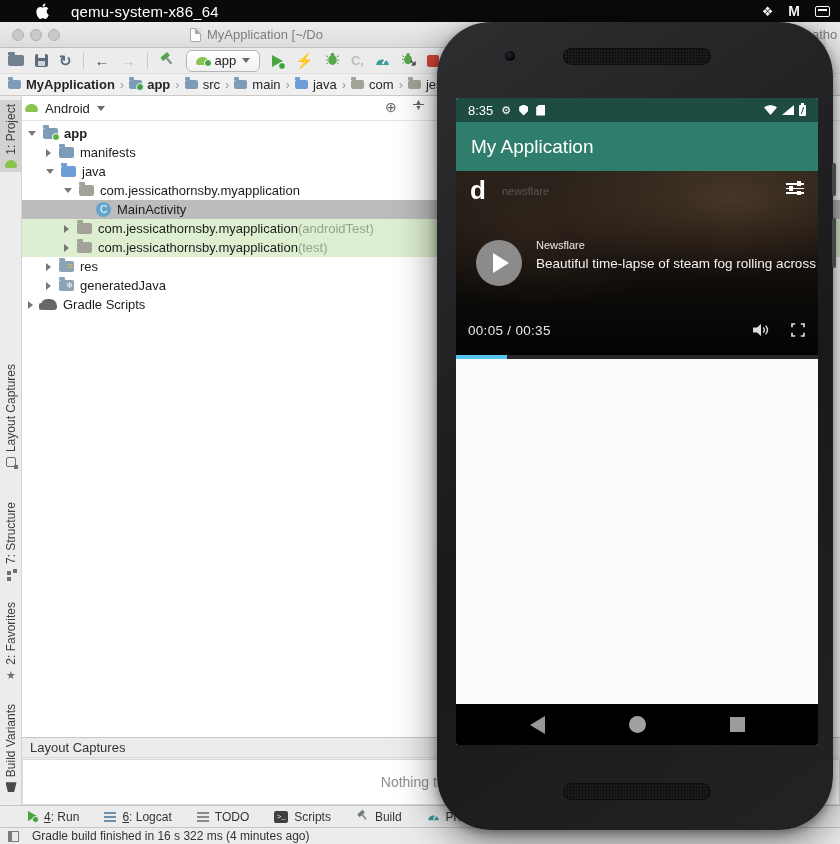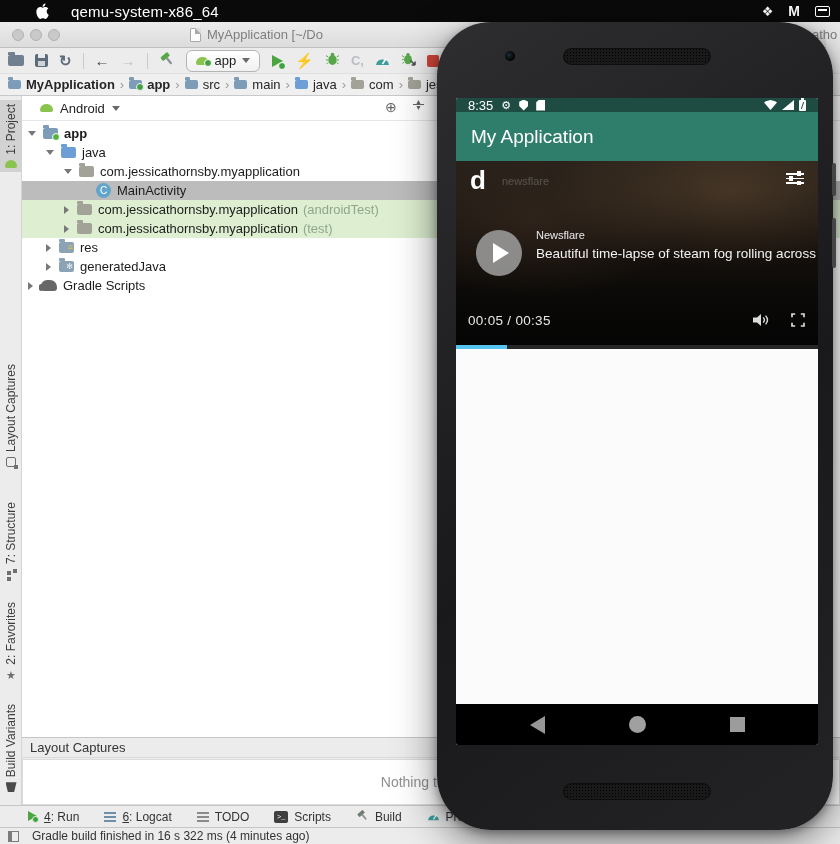--- a/index.html
+++ b/index.html
@@ -57,29 +57,29 @@
   .vtab.active{background:#d2d2d2}
   .vlabel{writing-mode:vertical-rl;transform:rotate(180deg);font-size:12px;color:#3c3c3c}
   .ico-capture{width:10px;height:10px;border:1.5px solid #6f6f6f;border-radius:2px;position:relative}
   .ico-capture::after{content:"";width:4px;height:4px;background:#6f6f6f;position:absolute;right:-3px;bottom:-3px}
   .ico-structure{width:4px;height:4px;background:#6f6f6f;box-shadow:6px -2px 0 #6f6f6f,0 6px 0 #6f6f6f;margin:2px 6px 6px 2px}
   .ico-star{font-size:11px;color:#6f6f6f;line-height:1}
   .ico-bv{width:11px;height:10px;background:#4a4a4a;clip-path:polygon(0 0,100% 0,78% 100%,22% 100%)}
 
   
   .panel{position:absolute;top:96px;left:22px;right:0;height:641px;background:#fff}
-  .panel-head{height:25px;display:flex;align-items:center;padding-left:18px;gap:7px;font-size:13px;color:#222;border-bottom:1px solid #e7e7e7;position:relative}
+  .panel-head{height:25px;display:flex;align-items:center;padding-left:3px;gap:7px;font-size:13px;color:#222;border-bottom:1px solid #e7e7e7;position:relative}
   .head-gear{position:absolute;left:363px;top:4px;font-size:14px;color:#666;line-height:1}
   .head-collapse{position:absolute;left:391px;top:3px;display:flex;flex-direction:column;align-items:center;color:#666;font-size:7px;line-height:5px}
   .head-collapse i{font-style:normal}
   .tree{padding-top:3px}
   .row{height:19px;display:flex;align-items:center;font-size:13px;color:#1c1c1c;white-space:nowrap}
   .row.sel{background:#bcbcbc}
   .row.hl{background:#ddefd0}
-  .suffix{color:#8fa78a;margin-left:5px}
+  .suffix{color:#8fa78a;}
   .arr{flex:none}
   .arr-r{width:0;height:0;border-left:5px solid #787878;border-top:4px solid transparent;border-bottom:4px solid transparent;margin-right:8px}
   .arr-d{width:0;height:0;border-top:5px solid #787878;border-left:4px solid transparent;border-right:4px solid transparent;margin-right:7px}
   .fold{width:15px;height:11px;border-radius:2px;position:relative;margin-right:6px;flex:none}
   .fold::before{content:"";position:absolute;top:-3px;left:0;width:6px;height:3px;background:inherit;border-radius:1px 1px 0 0}
   .c-module{background:#7c9cb8}
   .c-module::after{content:"";position:absolute;right:-2px;bottom:-2px;width:6px;height:6px;background:#57b33f;border-radius:50%;border:1px solid #fff}
   .c-folder{background:#7c9cb8}
   .c-java{background:#6d9ed6}
   .c-pkg{background:#a3a298}
@@ -109,21 +109,21 @@
   .ico-winbars{width:11px;height:11px;border:1px solid #7c7c7c;position:relative;flex:none}
   .ico-winbars::before{content:"";position:absolute;left:0;top:0;bottom:0;width:3px;background:#7c7c7c}
 
   
   .phone{position:absolute;left:437px;top:22px;width:396px;height:808px;background:linear-gradient(145deg,#2e2e30,#19191b 55%,#232325);border-radius:54px;box-shadow:0 12px 40px rgba(0,0,0,.5),0 3px 10px rgba(0,0,0,.35);z-index:10}
   .side-btn{position:absolute;right:-3px;width:4px;background:#454547;border-radius:2px}
   .cam{position:absolute;left:68px;top:29px;width:10px;height:10px;border-radius:50%;background:radial-gradient(circle at 40% 40%,#1f2b33,#000 70%)}
   .grille{position:absolute;left:126px;width:148px;height:17px;border-radius:9px;background:radial-gradient(#000 32%,transparent 36%) 0 0/3px 3px,#191919;box-shadow:inset 0 0 0 1px #0d0d0d}
   .screen{position:absolute;left:19px;top:76px;width:362px;height:647px;background:#fff;display:flex;flex-direction:column;overflow:hidden;border-radius:2px}
 
-  .p-status{height:14px;background:#1e4c43;display:flex;align-items:center;padding:0 12px;gap:8px;color:#fff}
+  .p-status{height:24px;background:#1e4c43;display:flex;align-items:center;padding:0 12px;gap:8px;color:#fff}
   .p-time{font-size:13px}
   .gear{font-size:11px;line-height:1;color:#fff}
   .ic-shield{width:9px;height:11px;background:#fff;clip-path:polygon(50% 0,100% 20%,100% 60%,50% 100%,0 60%,0 20%)}
   .ic-sd{width:9px;height:11px;background:#fff;clip-path:polygon(35% 0,100% 0,100% 100%,0 100%,0 25%)}
   .p-status .pright{margin-left:auto;display:flex;align-items:center;gap:5px}
   .ic-wifi{width:13px;height:10px;background:#fff;clip-path:polygon(50% 100%,0 24%,14% 12%,50% 0,86% 12%,100% 24%)}
   .ic-cell{width:12px;height:10px;background:#fff;clip-path:polygon(100% 0,100% 100%,0 100%)}
   .ic-batt{width:7px;height:11px;background:#fff;border-radius:1px;position:relative}
   .ic-batt::before{content:"";position:absolute;top:-2px;left:2px;width:3px;height:2px;background:#fff}
   .ic-batt::after{content:"";position:absolute;left:3px;top:2px;width:1px;height:7px;background:#1e4c43;transform:skewX(-18deg)}
@@ -316,20 +316,25 @@
         <i>▲</i>
         <i style="border-top:1.5px solid #666;width:11px;height:0"></i>
         <i>▼</i>
       </span>
   </div>
   <div class="tree">
     <div class="row" style="padding-left:6px;font-weight:bold">
       <span class="arr arr-d"></span>
       <span class="fold c-module"></span>
       <span>app</span>
+    </div>
+    <div class="row" style="padding-left:24px">
+      <span class="arr arr-r"></span>
+      <span class="fold c-folder"></span>
+      <span>manifests</span>
     </div>
     <div class="row" style="padding-left:24px">
       <span class="arr arr-d"></span>
       <span class="fold c-java"></span>
       <span>java</span>
     </div>
     <div class="row" style="padding-left:42px">
       <span class="arr arr-d"></span>
       <span class="fold c-pkg"></span>
       <span>com.jessicathornsby.myapplication</span>

